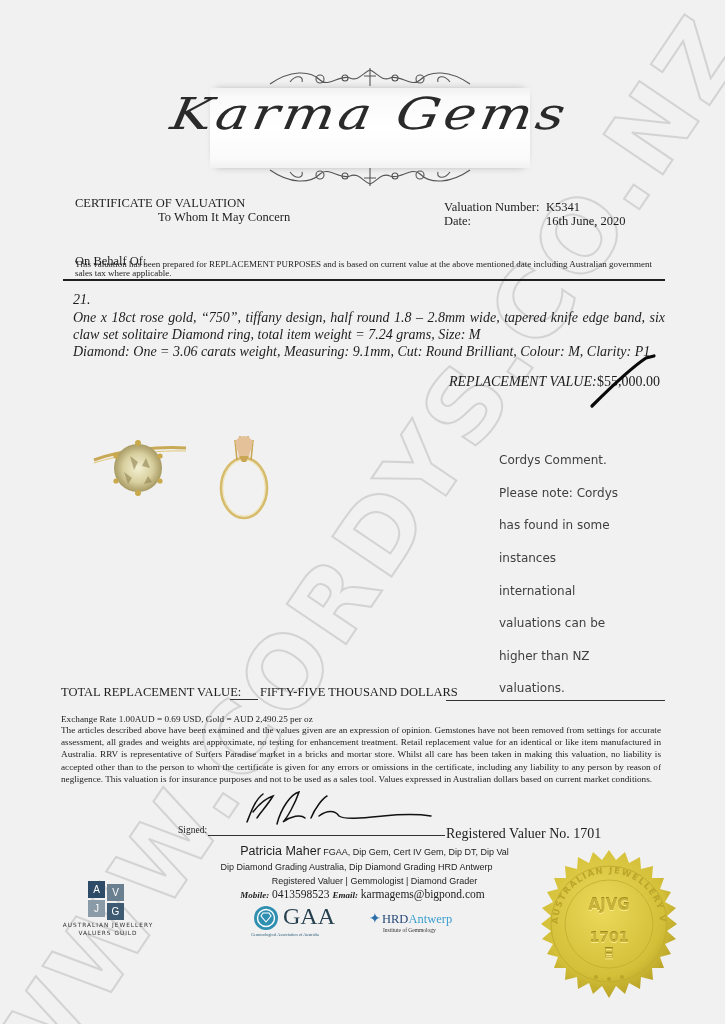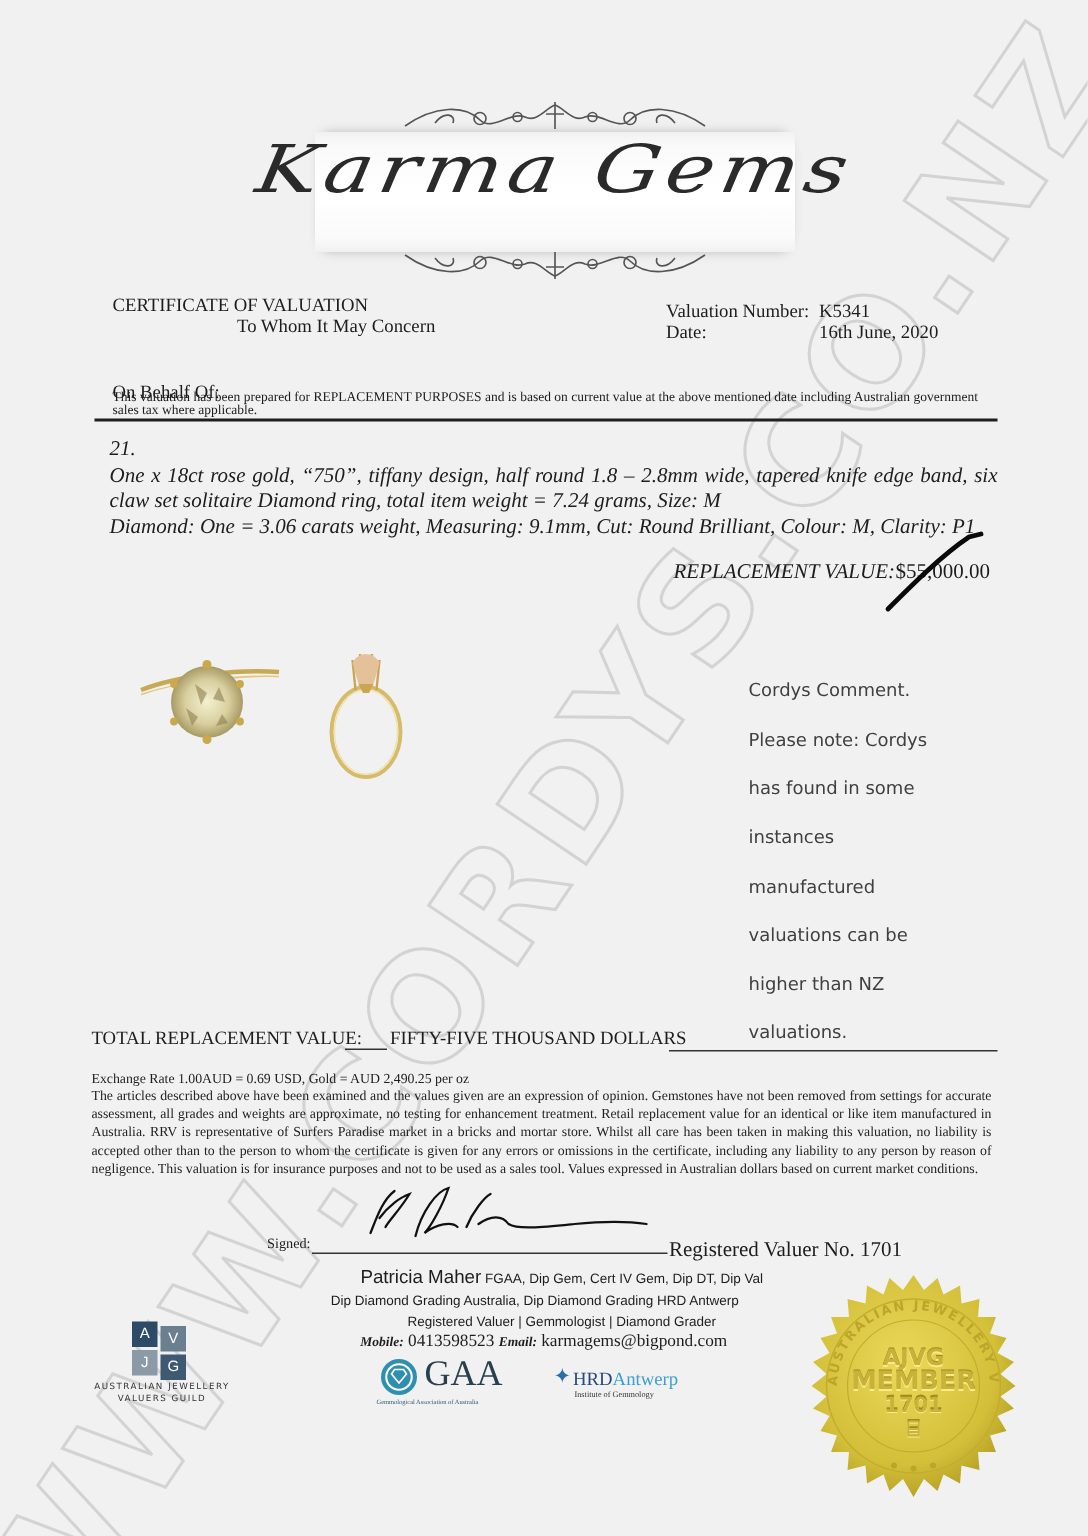--- a/index.html
+++ b/index.html
@@ -191,21 +191,21 @@
   <path d="M22 30 L20 10 M26 28 L25 6 M32 28 L33 6 M36 30 L38 10" stroke="#caa553" stroke-width="1.6"></path>
   <path d="M20 12 C24 4, 34 4, 38 12 L34 26 L24 26 Z" fill="#e5c19a"></path>
   <path d="M24 26 L34 26 L31 32 L27 32 Z" fill="#caa553"></path>
 </svg>
 
 <div class="abs comment" style="left:499px; top:436px; width:150px;">
   <div>Cordys Comment.</div>
   <div>Please note:  Cordys</div>
   <div>has found in some</div>
   <div>instances</div>
-  <div>manufactured</div>
+  <div>international</div>
   <div>valuations can be</div>
   <div>higher than NZ</div>
   <div>valuations.</div>
 </div>
 
 <div class="abs txt" style="left:61px; top:685px; font-size:12.5px;">TOTAL REPLACEMENT VALUE:</div>
 <div class="abs" style="left:230px; top:699px; width:28px; height:1px; background:#333; z-index:3;"></div>
 <div class="abs txt" style="left:260px; top:685px; font-size:12.5px;font-family:Liberation Serif, serif;">FIFTY-FIVE THOUSAND DOLLARS</div>
 <div class="abs" style="left:446px; top:700px; width:219px; height:1px; background:#333; z-index:3;"></div>
 
@@ -284,16 +284,15 @@
     <text font-family="DejaVu Sans, sans-serif" font-size="8.5" font-weight="bold" fill="#bba52a" letter-spacing="1.5">
       <textPath href="#ringpath">AUSTRALIAN JEWELLERY VALUERS GUILD</textPath>
     </text>
     <g fill="#bba52a">
         <circle cx="68" cy="129" r="2"></circle>
         <circle cx="81" cy="131" r="2"></circle>
         <circle cx="94" cy="129" r="2"></circle>
       </g>
   </svg>
   <div class="seal-text" style="top:48px; font-size:15px;">AJVG</div>
-  <div class="seal-text" style="top:63px; font-size:17px;">MEMBER</div>
   <div class="seal-text" style="top:81px; font-size:14px;">1701</div>
   <div class="seal-text" style="top:97px; font-size:14px;">⌸</div>
 </div>
 
 </body></html>

